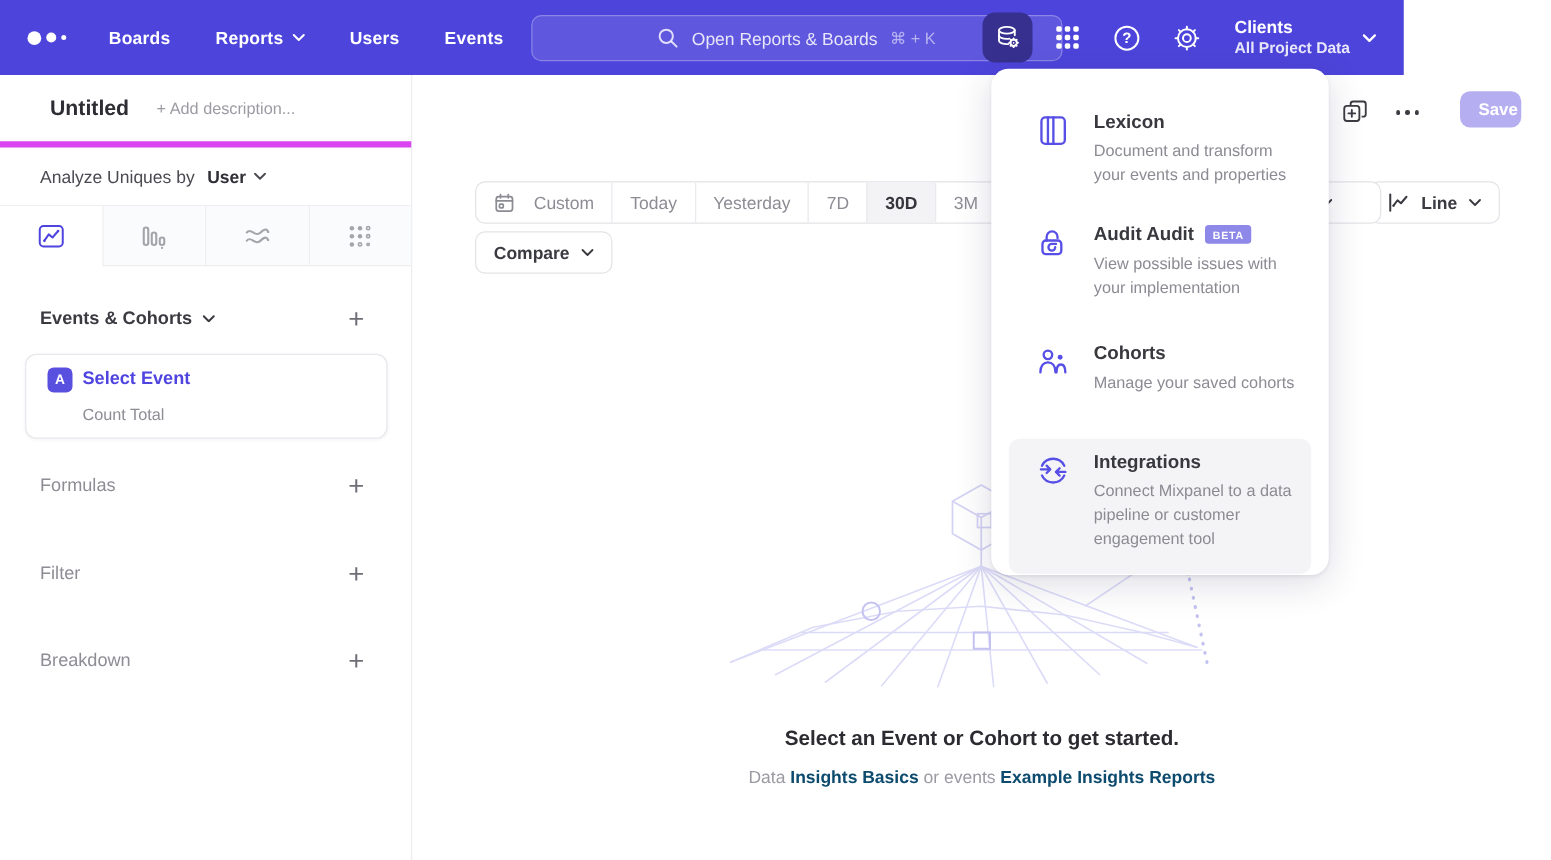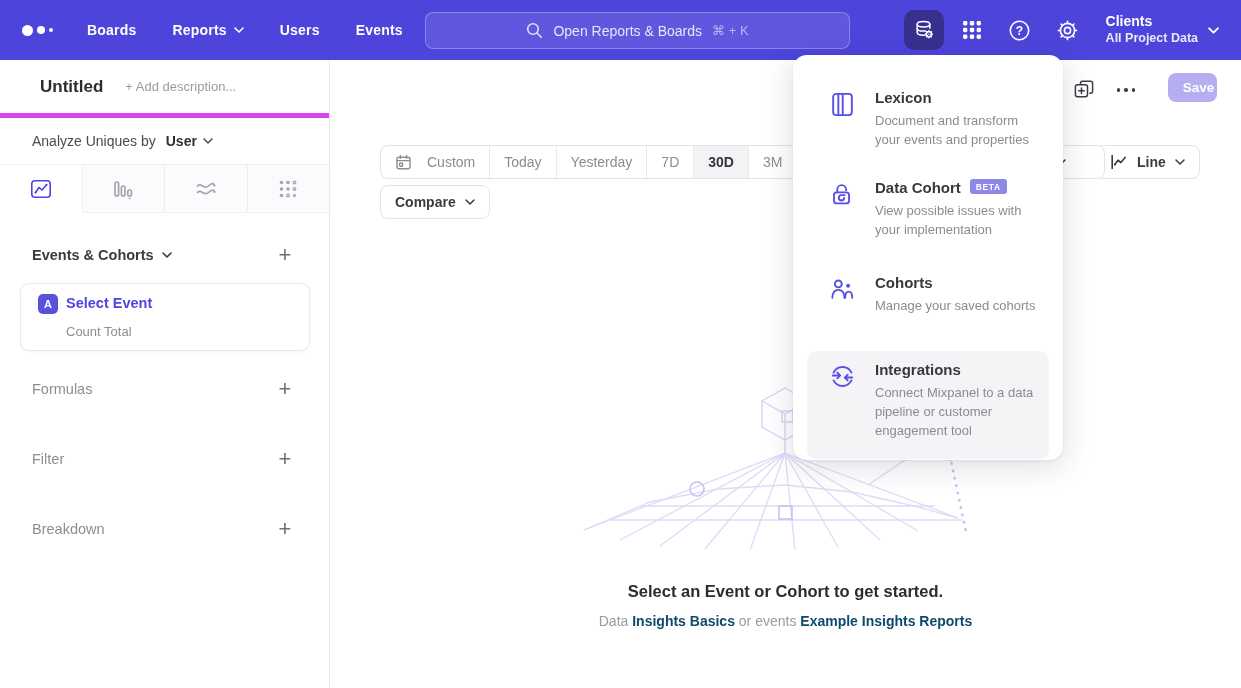--- a/index.html
+++ b/index.html
@@ -1,21 +1,21 @@
 <!DOCTYPE html>
 <html><head>
 <meta charset="utf-8">
 <style>
   * { margin:0; padding:0; box-sizing:border-box; }
   html,body { background:#ffffff; }
   .app { position:relative; width:1241px; height:688px; overflow:hidden;
          font-family:"Liberation Sans", sans-serif; background:#fff; color:#3c3c3c; }
 
   
-  .topnav { position:absolute; left:0; top:0; width:1241px; height:60px;
+  .topnav { position:absolute; left:0; top:0; width:1123px; height:60px;
             background:#4d44db; display:flex; align-items:center; z-index:30; }
   .logo { display:flex; align-items:center; gap:4px; margin-left:22px; cursor:pointer; }
   .logo i { display:block; border-radius:50%; background:#fff; }
   .logo .d1{width:11px;height:11px;} .logo .d2{width:8px;height:8px;} .logo .d3{width:4px;height:4px;}
   .navlinks { display:flex; align-items:center; gap:36px; margin-left:34px; }
   .navlink { color:#fff; font-size:14px; font-weight:700; letter-spacing:.2px; cursor:pointer;
              display:flex; align-items:center; gap:7px; }
   .chev { display:inline-block; }
   .searchbar { position:absolute; left:425px; top:12px; width:425px; height:37px;
                background:rgba(255,255,255,0.10); border:1px solid rgba(255,255,255,0.28);
@@ -94,21 +94,21 @@
   .empty-links .lnk { color:#0c4a6e; font-weight:600; cursor:pointer; text-decoration:none; }
 
   
   .menu-panel { position:absolute; left:793px; top:55px; width:270px; height:405px; background:#fff;
                 border-radius:14px; box-shadow:0 6px 30px rgba(35,35,80,0.16), 0 1px 3px rgba(35,35,80,0.08);
                 z-index:40; }
   .mp-item { position:absolute; left:14px; width:242px; border-radius:9px; padding:10px 10px 10px 22px;
              display:flex; gap:19px; cursor:pointer; }
   .mp-item.hovered { background:#f4f4f6; }
   .mp-icon { flex:0 0 27px; margin-top:2px; }
-  .mp-title { font-size:15px; font-weight:700; color:#38383f; display:flex; align-items:flex-start; gap:9px; }
+  .mp-title { font-size:15px; font-weight:700; color:#38383f; display:flex; align-items:center; gap:9px; }
   .mp-desc { margin-top:5px; font-size:13px; line-height:1.48; color:#8b8b93; max-width:180px; }
   .beta { background:#8e88e9; color:#fff; font-size:8.5px; font-weight:700; letter-spacing:.6px;
           padding:2.5px 6px; border-radius:3px; }
 </style>
 </head>
 <body>
 
 <div class="app">
 
   <header class="topnav">
@@ -411,21 +411,21 @@
     </div>
 
     <div class="mp-item" style="top:114px;">
       <svg class="mp-icon" width="27" height="27" viewBox="0 0 26 26" fill="none" stroke="#574fe6" stroke-width="1.8" stroke-linecap="round" stroke-linejoin="round">
         <path d="M8,11 V8.2 a4.2,4.2 0 0 1 8.4,0 V9"></path>
         <rect x="4.8" y="11" width="14.5" height="10.5" rx="2.6"></rect>
         <path d="M14.6,16.2 a2.6,2.6 0 1 1 -2.6,-2.6 h3.2"></path>
       </svg>
       <div>
         <div class="mp-title">
-          <span>Data Cohort</span>
+          <span>Audit Audit</span>
           <span class="beta">BETA</span>
         </div>
         <div class="mp-desc">View possible issues with your implementation</div>
       </div>
     </div>
 
     <div class="mp-item" style="top:209px;">
       <svg class="mp-icon" width="27" height="27" viewBox="0 0 26 26" fill="none" stroke="#574fe6" stroke-width="1.8" stroke-linecap="round" stroke-linejoin="round">
         <circle cx="9" cy="7.6" r="3.3"></circle>
         <path d="M3.2,21 c0,-5.2 2.6,-7.6 5.8,-7.6 s5.8,2.4 5.8,7.6"></path>

